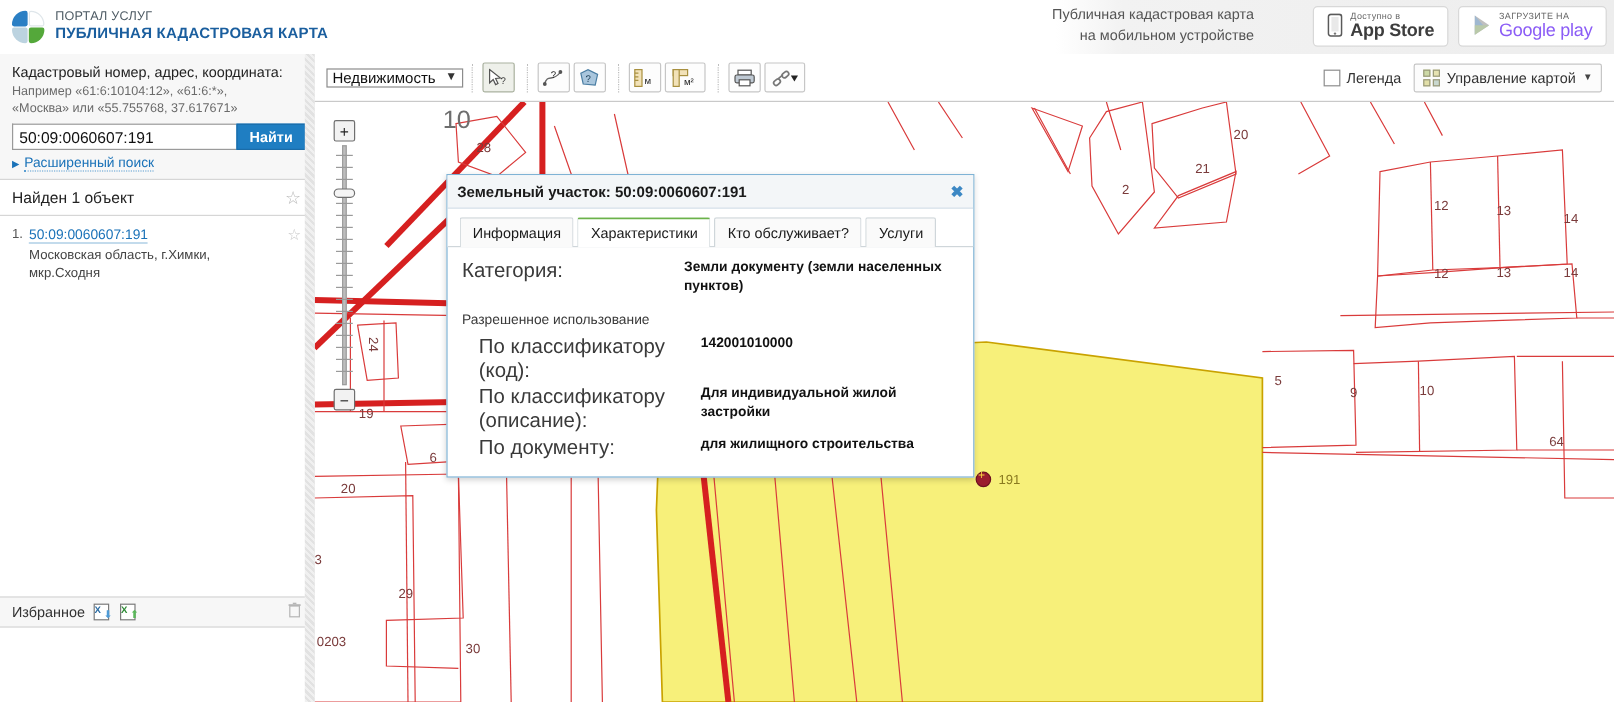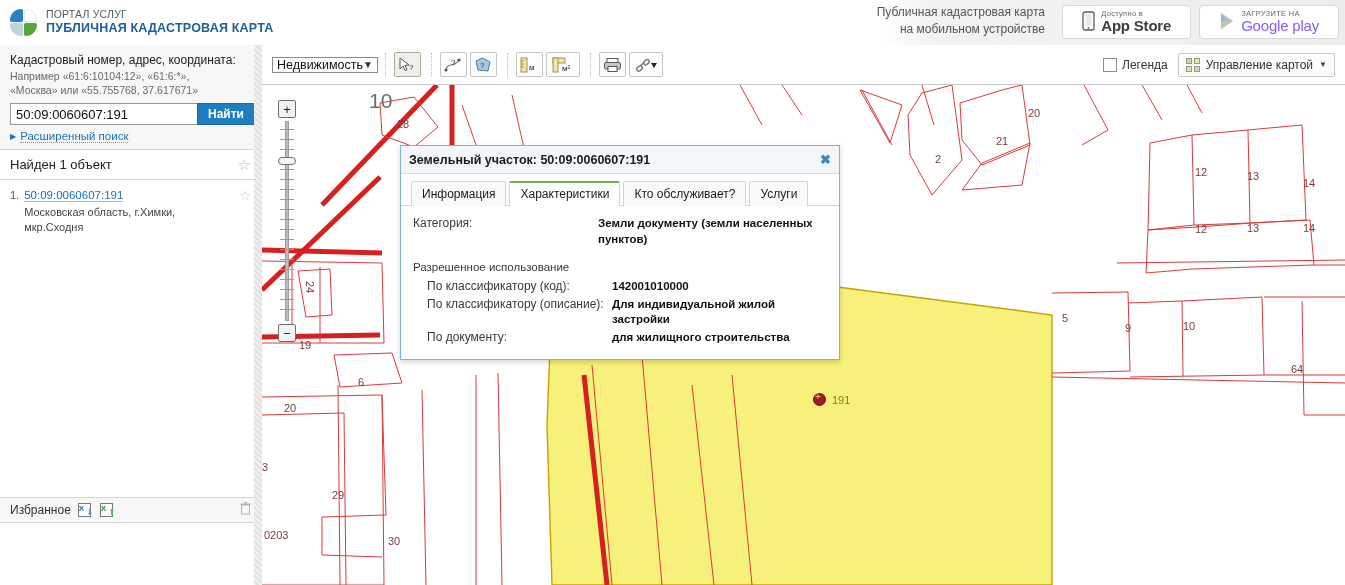--- a/index.html
+++ b/index.html
@@ -40,21 +40,21 @@
   .logo-text .l1 { font-size: 10.5px; color: #4d5a63; letter-spacing: .2px; }
   .logo-text .l2 { font-size: 12.5px; color: #1a5e9e; font-weight: bold; letter-spacing: .2px; }
 
   .mobile-promo {
     position: absolute; right: 300px; top: 4px; width: 265px;
     text-align: right; font-size: 12px; color: #555; line-height: 1.45;
   }
   .store-badges { position: absolute; right: 6px; top: 5px; display: flex; gap: 8px; }
   .badge {
     background: #ffffff; border: 1px solid #d8d8d8; border-radius: 4px;
-    height: 34px; display: flex; align-items: center; padding: 0 19px; gap: 6px;
+    height: 34px; display: flex; align-items: center; padding: 0 11px; gap: 6px;
     box-sizing: border-box;
   }
   .badge .bico { flex: 0 0 auto; }
   .badge .btxt { line-height: 1.05; text-align: left; }
   .badge .btop { font-size: 7.5px; color: #666; letter-spacing: .3px; display:block; }
   .badge .bmain { font-size: 15px; color: #3d3d3d; font-weight: bold; display:block; letter-spacing:-.2px;}
   .badge.google .bmain { font-weight: normal; font-size: 15px; color: #8b5cf6; }
 
   
   .sidebar {
@@ -118,21 +118,21 @@
 
   
   .maptoolbar {
     position: absolute; left: 262px; top: 45px; width: 1083px; height: 40px;
     background: #fff; border-bottom: 1px solid #c9c9c9; box-sizing: border-box;
     display: flex; align-items: center; padding-left: 10px; z-index: 25;
   }
   .tb-select {
     height: 16px; border: 1px solid #8c8c8c; background: #fff; font-size: 12.5px;
     padding: 0 4px; font-family: "Liberation Sans", sans-serif; color: #111;
-    display: flex; align-items: center; cursor: pointer; box-sizing: border-box;
+    display: flex; align-items: center; gap: 8px; cursor: pointer; box-sizing: border-box;
   }
   .tb-select .cv { font-size: 10px; color: #333; }
   .tb-sep { width: 1px; height: 24px; border-left: 1px dotted #bdbdbd; margin: 0 7px; }
   .tb-btn {
     width: 27px; height: 25px; border: 1px solid #c6c6c6; background: #fdfdfd;
     display: flex; align-items: center; justify-content: center; cursor: pointer;
     box-sizing: border-box; margin-right: 3px; border-radius: 2px;
   }
   .tb-btn.active { background: #eef0ea; border-color: #a9b19f; }
   .tb-btn.wide { width: 34px; }
@@ -179,38 +179,37 @@
     border: 1px solid #6f6f6f; background: #f5f5f5; border-radius: 4px; cursor: pointer;
     box-sizing: border-box;
   }
 
   
   .popup {
     position: absolute; left: 372px; top: 145px; width: 440px;
     background: #fff; border: 1px solid #7fb3d5; z-index: 35;
     box-shadow: 0 2px 5px rgba(0,0,0,.18);
     box-sizing: border-box;
-    margin-left: 28px;
   }
   .popup-title {
     height: 28px; background: #f3f6f8; border-bottom: 1px solid #cfdde7;
     display: flex; align-items: center; padding: 0 8px; box-sizing: border-box;
   }
   .popup-title .t { font-size: 12.5px; font-weight: bold; color: #1a1a1a; }
   .popup-close { margin-left: auto; color: #3c88c4; font-size: 13px; font-weight: bold; cursor: pointer; line-height: 1; }
   .tabs { display: flex; gap: 3px; padding: 6px 8px 0 10px; background: #fff; border-bottom: 1px solid #cfd6da; }
   .tab {
     border: 1px solid #cfd6da; border-bottom: none; background: #fafafa;
     padding: 5px 10px 5px 10px; font-size: 12px; color: #1a1a1a; cursor: pointer;
     position: relative; top: 1px; border-radius: 2px 2px 0 0;
   }
   .tab.active { background: #fff; border-top: 2px solid #6bb24a; padding-top: 4px; }
   .popup-body { padding: 10px 12px 12px 12px; }
   .row { display: flex; align-items: flex-start; margin-bottom: 2px; }
-  .row .k { width: 185px; flex: 0 0 185px; font-size: 12px; color: #3a3a3a; }
+  .row .k { width: 185px; flex: 0 0 185px; font-size: 17px; color: #3a3a3a; }
   .row .v { font-size: 11.5px; color: #111; font-weight: bold; line-height: 1.35; }
   .section-title { font-size: 11.5px; color: #3a3a3a; margin: 14px 0 6px 0; }
   .row.indent .k { padding-left: 14px; width: 185px; flex: 0 0 185px; }
 
   
   .mlabel { position: absolute; font-family: "Liberation Sans", sans-serif; font-size: 11px; color: #7a3b3b; }
   .mlabel.big { font-size: 21px; color: #6e6e6e; }
   .mlabel.yellow { color: #8a7a20; font-size: 11px; }
   .marker {
     position: absolute; width: 11px; height: 11px; border-radius: 50%;

